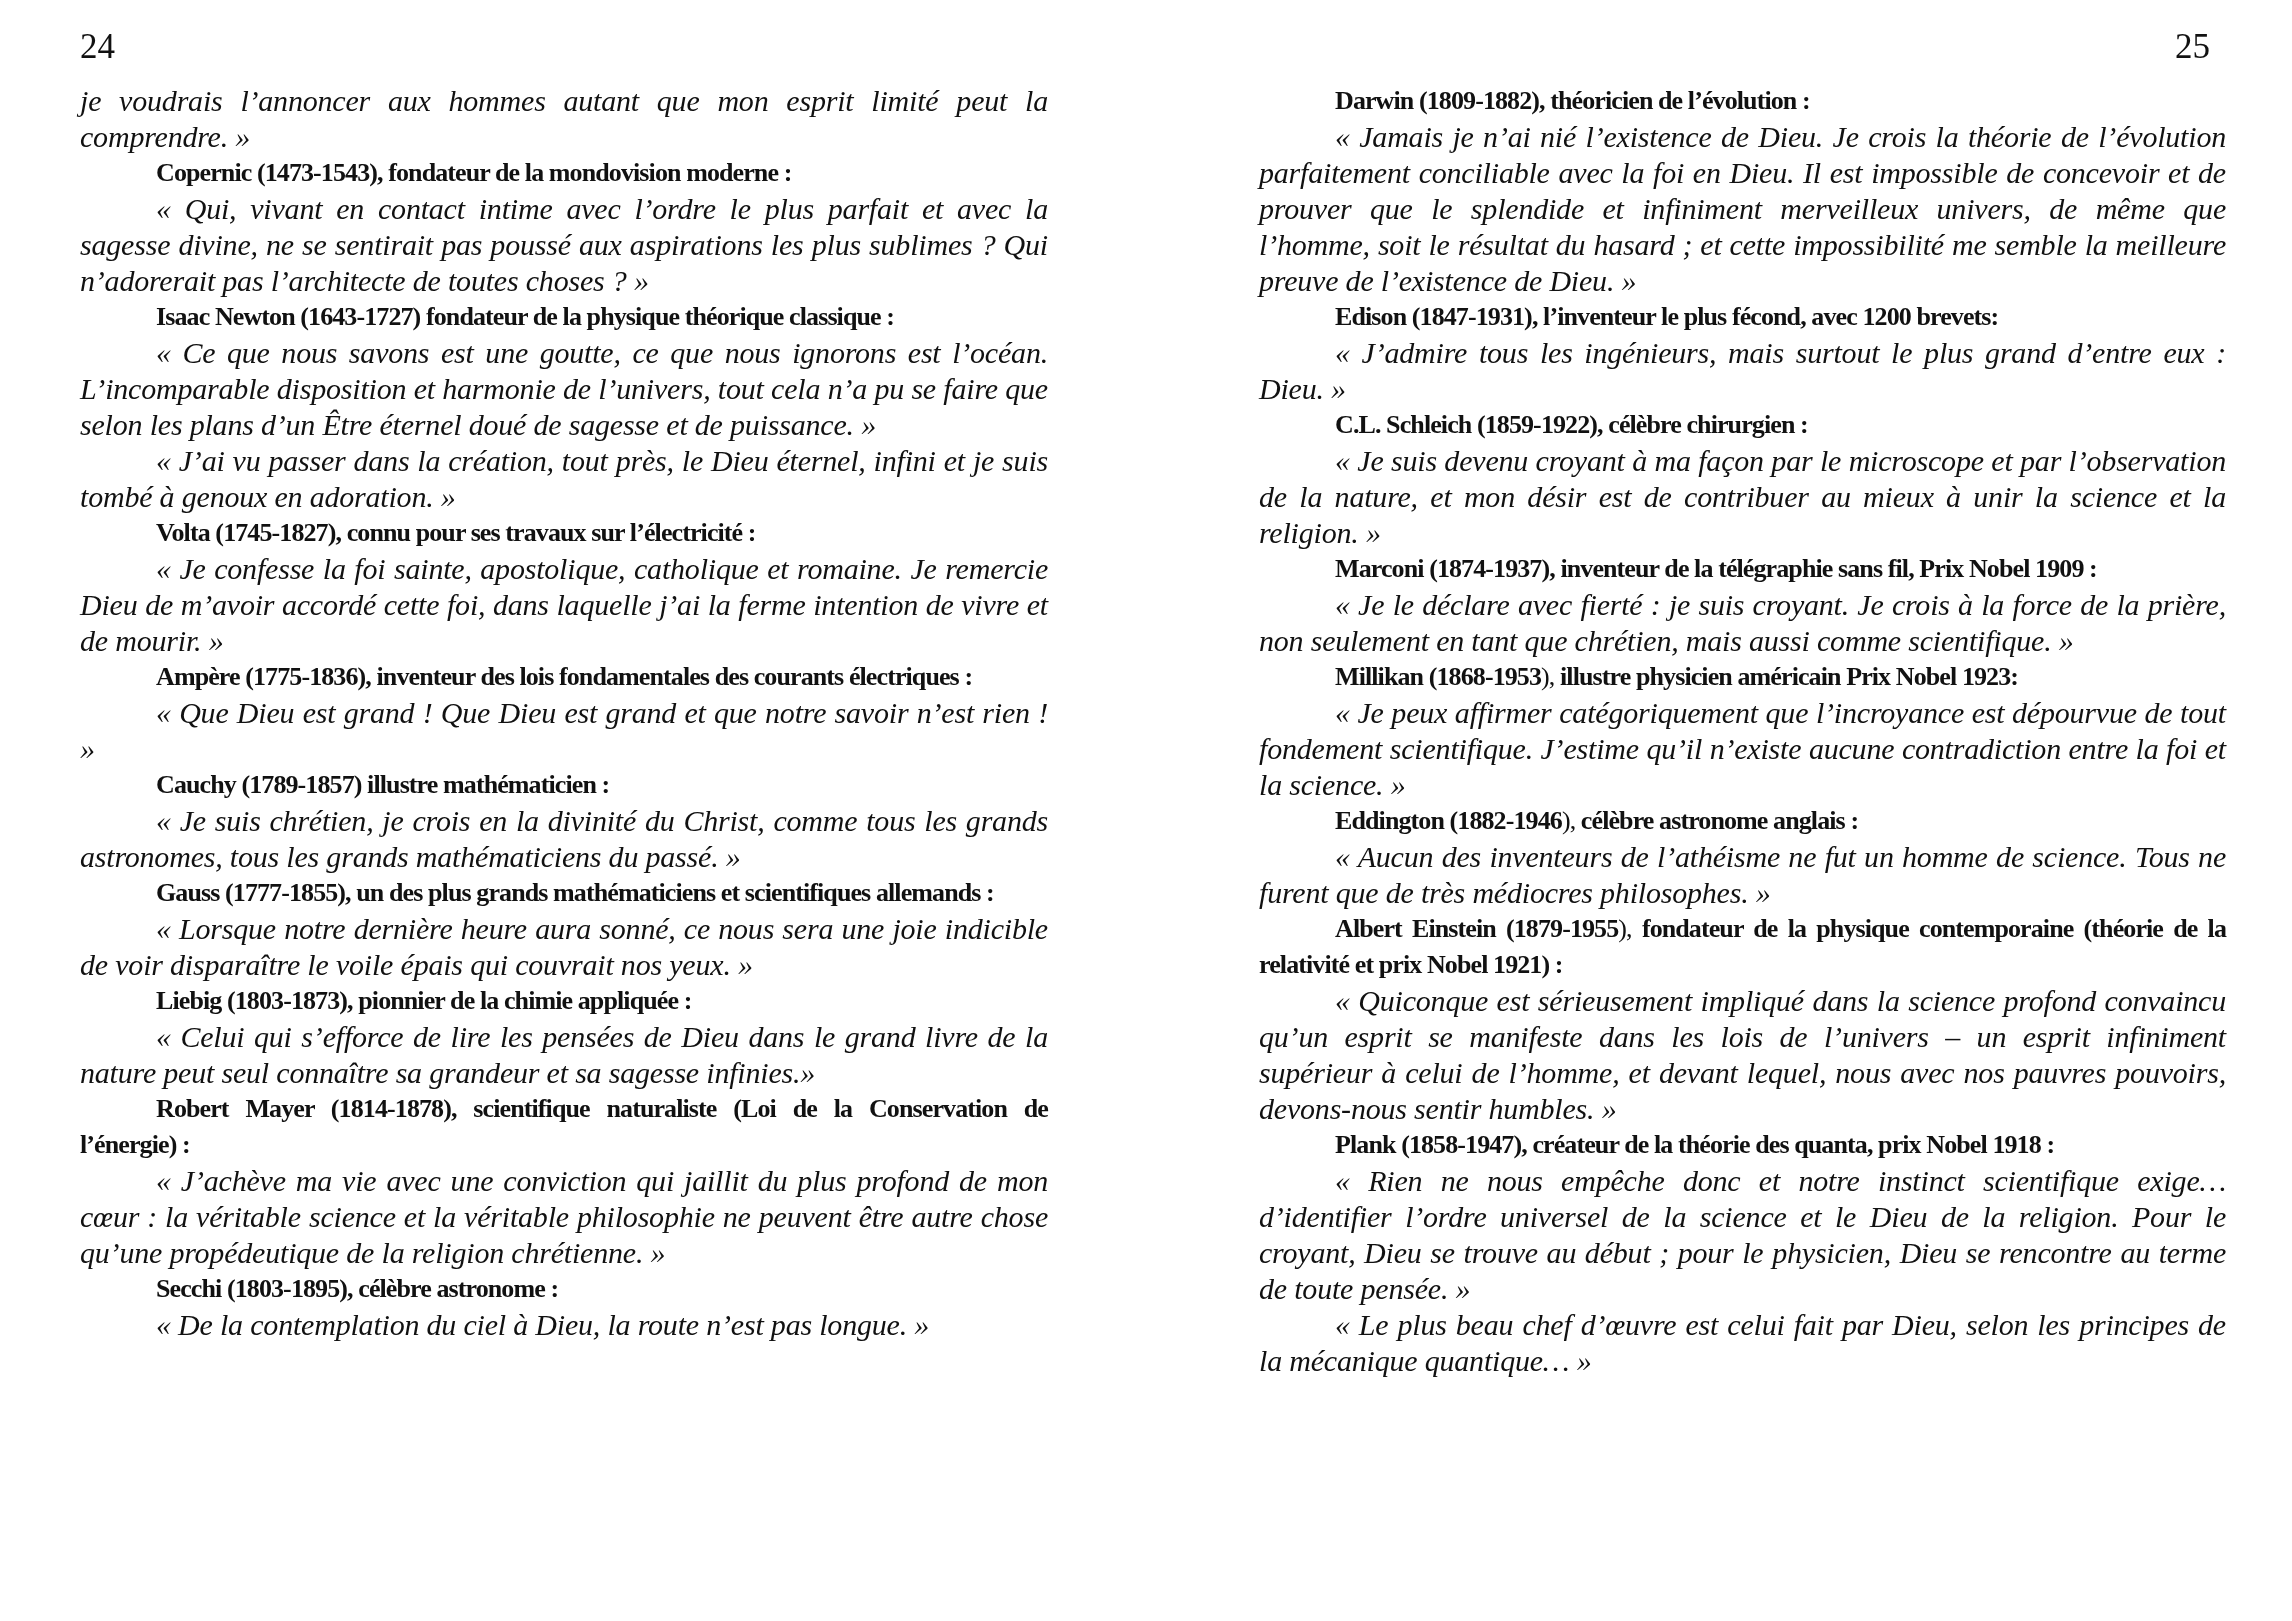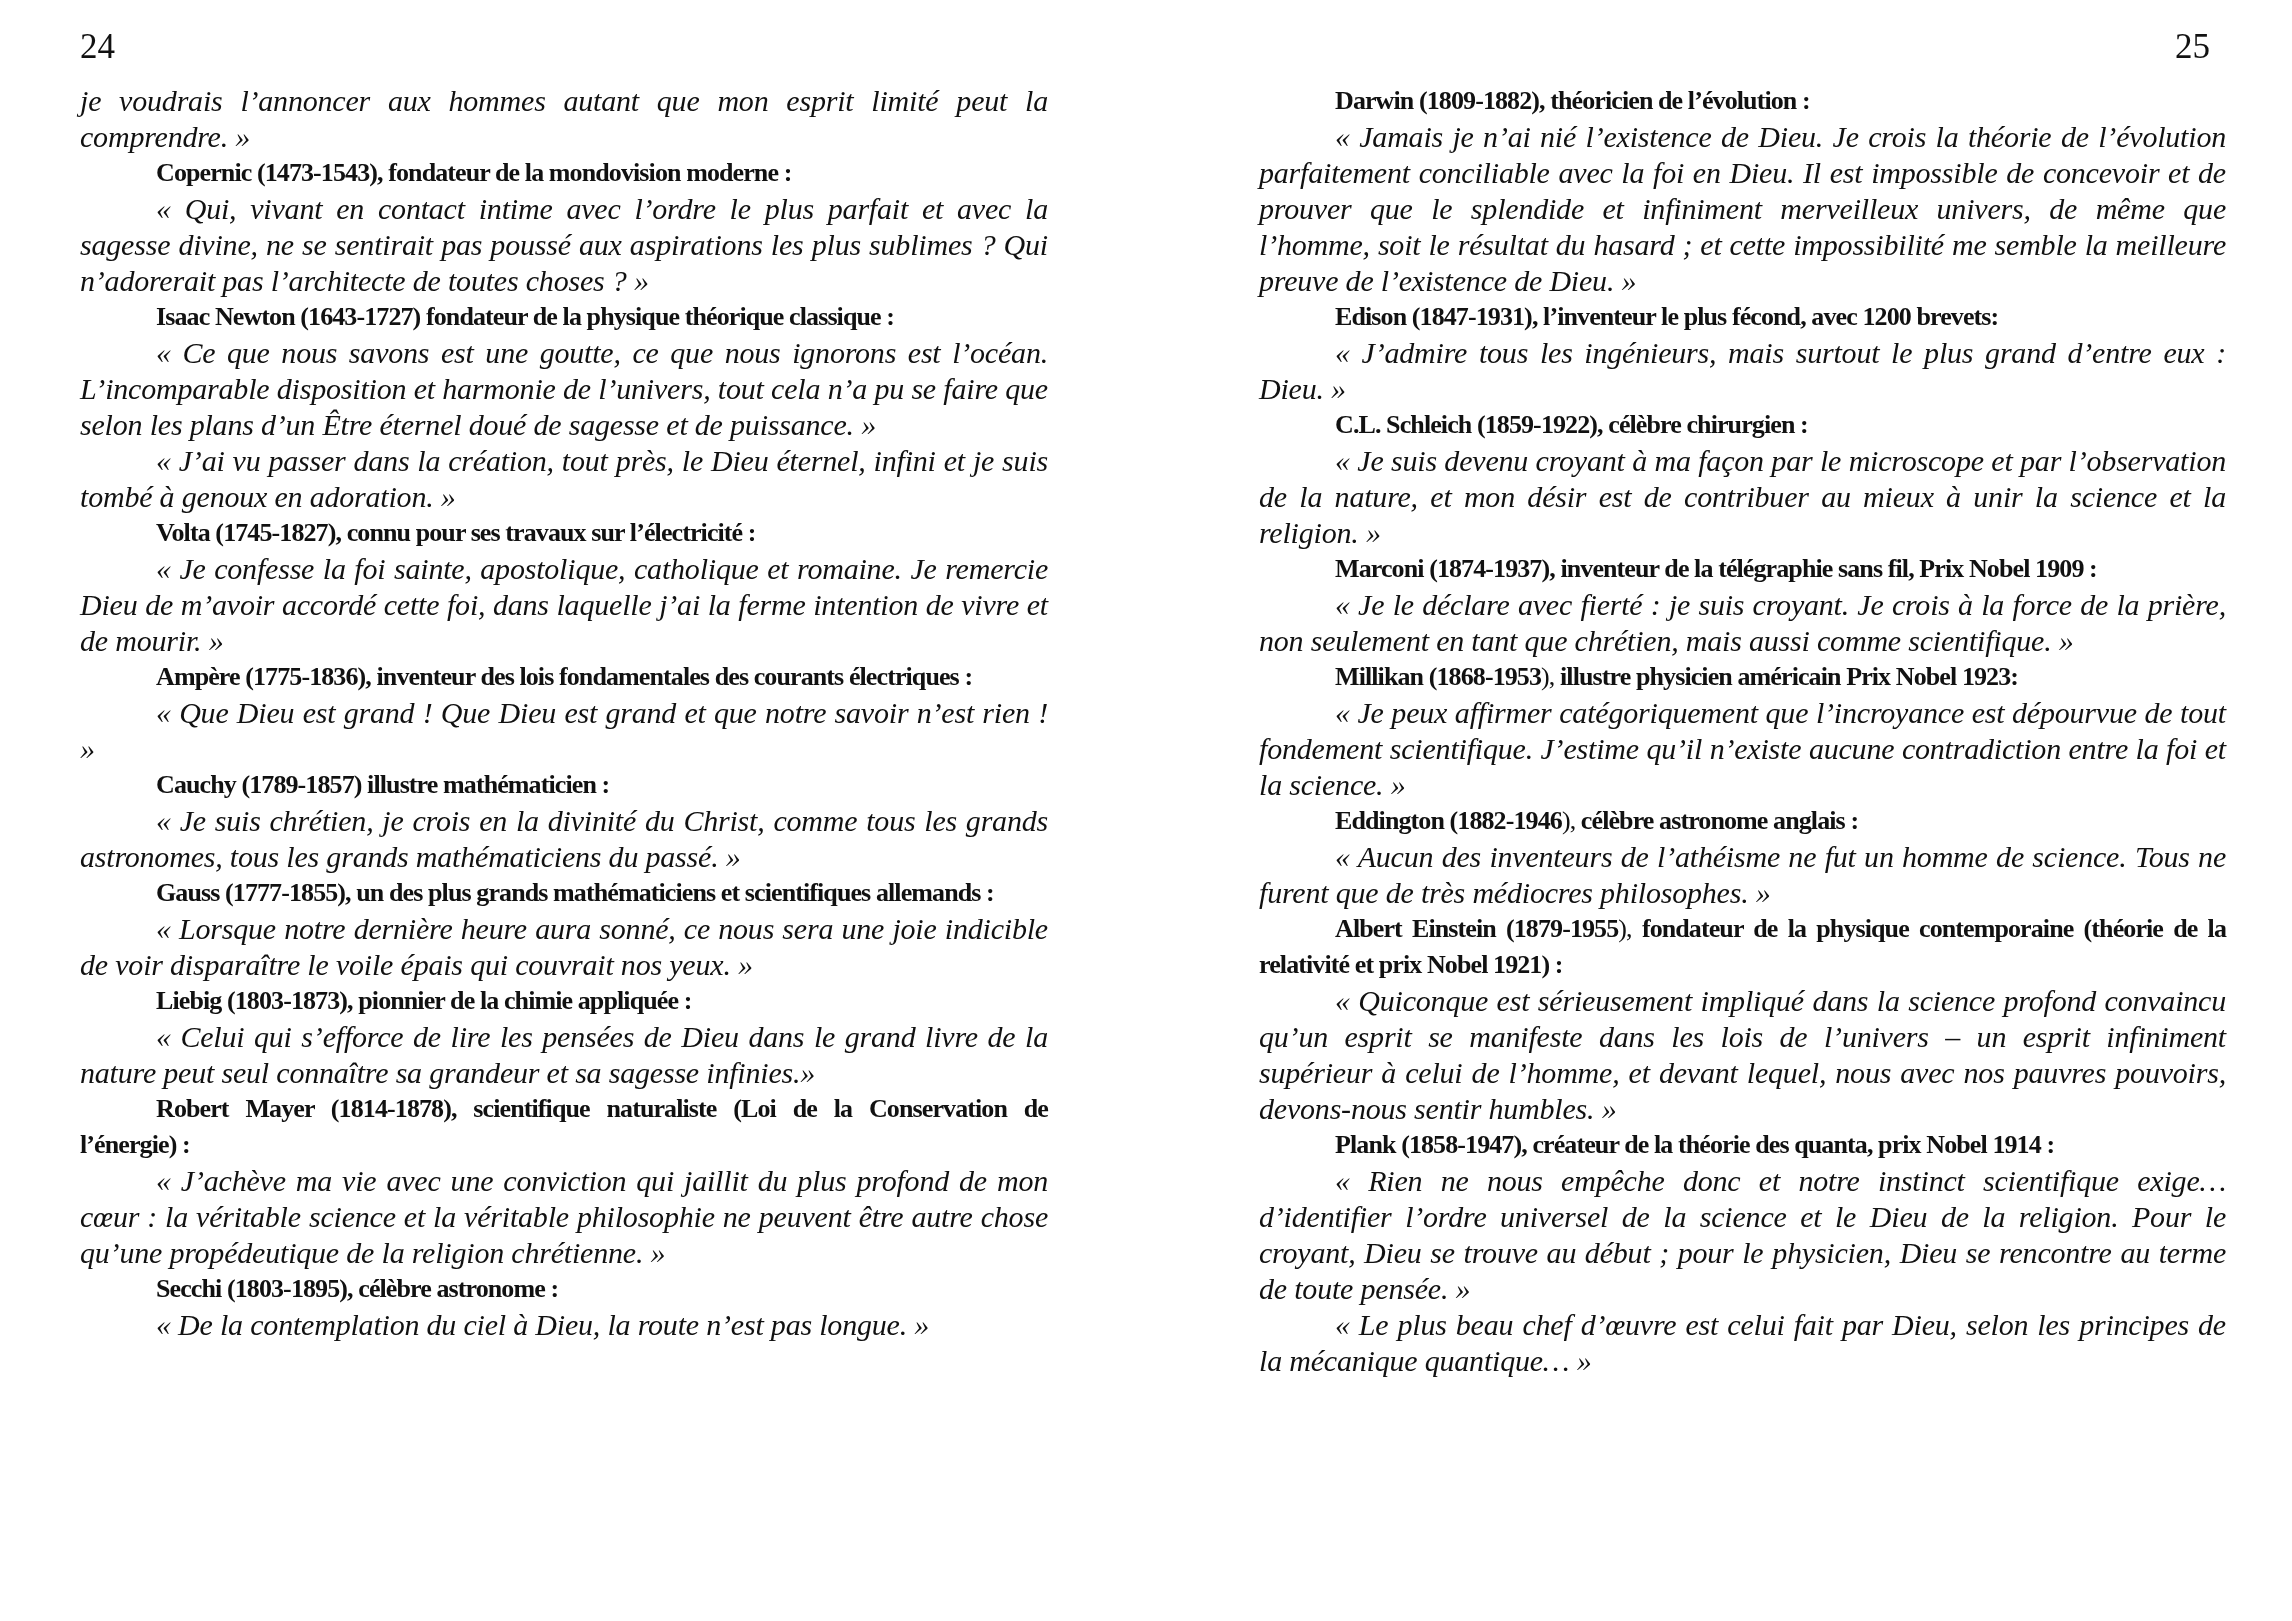--- a/index.html
+++ b/index.html
@@ -72,18 +72,18 @@
     <p class="heading">C.L. Schleich (1859-1922), célèbre chirurgien :</p>
     <p class="quote">« Je suis devenu croyant à ma façon par le microscope et par l’observation de la nature, et mon désir est de contribuer au mieux à unir la science et la religion. »</p>
     <p class="heading">Marconi (1874-1937), inventeur de la télégraphie sans fil, Prix Nobel 1909 :</p>
     <p class="quote">« Je le déclare avec fierté : je suis croyant. Je crois à la force de la prière, non seulement en tant que chrétien, mais aussi comme scientifique.  »</p>
     <p class="heading"><span>Millikan (1868-1953</span><span class="light">), </span><span>illustre physicien américain Prix Nobel 1923:</span></p>
     <p class="quote">«  Je peux affirmer catégoriquement que l’incroyance est dépourvue de tout fondement scientifique. J’estime qu’il n’existe aucune contradiction entre la foi et la science.  »</p>
     <p class="heading"><span>Eddington (1882-1946</span><span class="light">), </span><span>célèbre astronome anglais :</span></p>
     <p class="quote">«  Aucun des inventeurs de l’athéisme ne fut un homme de science. Tous ne furent que de très médiocres philosophes.  »</p>
     <p class="heading"><span>Albert Einstein (1879-1955</span><span class="light">), </span><span>fondateur de la physique contemporaine (théorie de la relativité et prix Nobel 1921) :</span></p>
     <p class="quote">« Quiconque est sérieusement impliqué dans la science profond convaincu qu’un esprit se manifeste dans les lois de l’univers – un esprit infiniment supérieur à celui de l’homme, et devant lequel, nous avec nos pauvres pouvoirs, devons-nous sentir humbles.  »</p>
-    <p class="heading">Plank (1858-1947), créateur de la théorie des quanta, prix Nobel 1914 :</p>
+    <p class="heading">Plank (1858-1947), créateur de la théorie des quanta, prix Nobel 1918 :</p>
     <p class="quote">«  Rien ne nous empêche donc et notre instinct scientifique exige… d’identifier l’ordre universel de la science et le Dieu de la religion. Pour le croyant, Dieu se trouve au début ; pour le physicien, Dieu se rencontre au terme de toute pensée. »</p>
     <p class="quote">« Le plus beau chef d’œuvre est celui fait par Dieu, selon les principes de la mécanique quantique…  »</p>
   </div>
 </div>
 
 
 </body></html>

